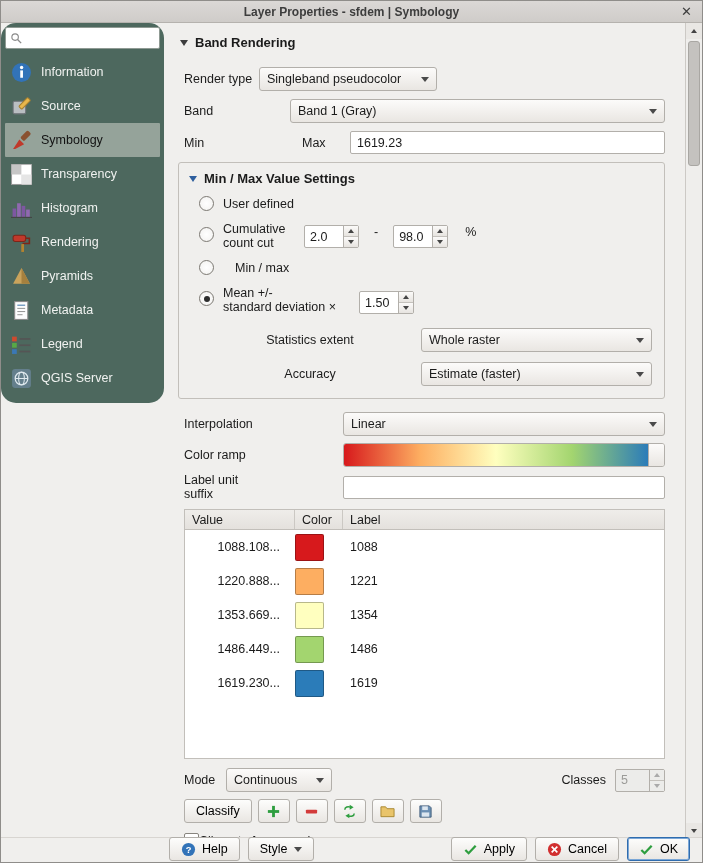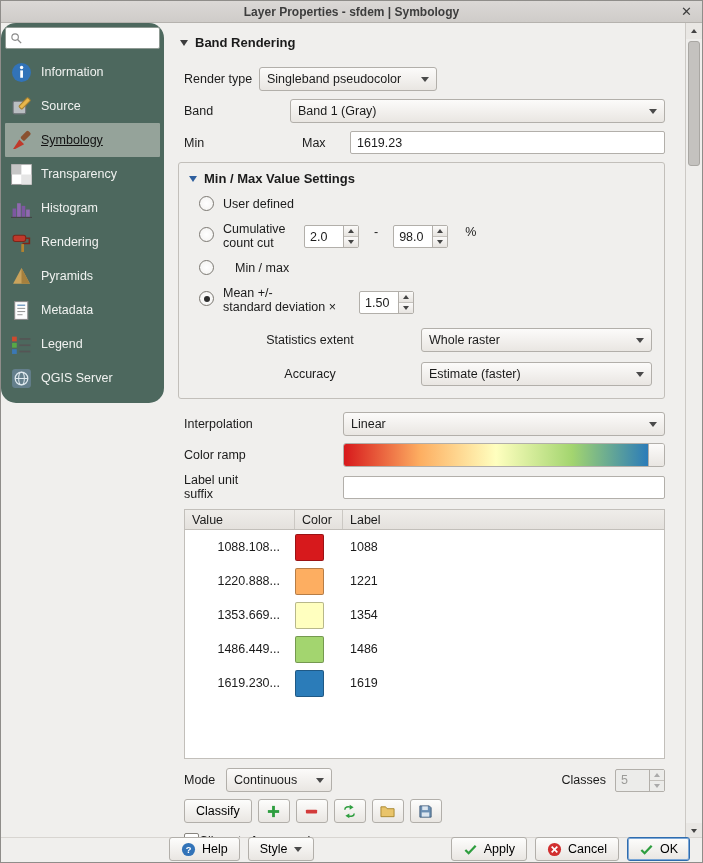--- a/index.html
+++ b/index.html
@@ -38,21 +38,21 @@
   }
   .search svg { width:13px; height:13px; flex:none; }
   .search input {
     border:none; outline:none; width:100%; height:18px;
     font-family:"Liberation Sans",sans-serif; font-size:12px; background:transparent;
   }
   .nav-item {
     display:flex; align-items:center; gap:9px; height:34px;
     padding:0 6px; color:#f0f2f0; cursor:pointer; border-radius:1px;
   }
-  .nav-item.selected { background:#95a39a; color:#121212;text-decoration:underline; }
+  .nav-item.selected { background:#95a39a; color:#121212; }
   .nav-icon { width:21px; height:21px; flex:none; display:flex; }
   .nav-icon svg { width:21px; height:21px; }
   
   .main {
     position:absolute; left:163px; top:22px; width:523px; height:816px;
     padding:8px 22px 0 14px; overflow:hidden;
   }
   .row { display:flex; align-items:center; padding-left:6px; }
   .lbl { color:#1b1b1b; }
   .pre { white-space:pre-line; }

